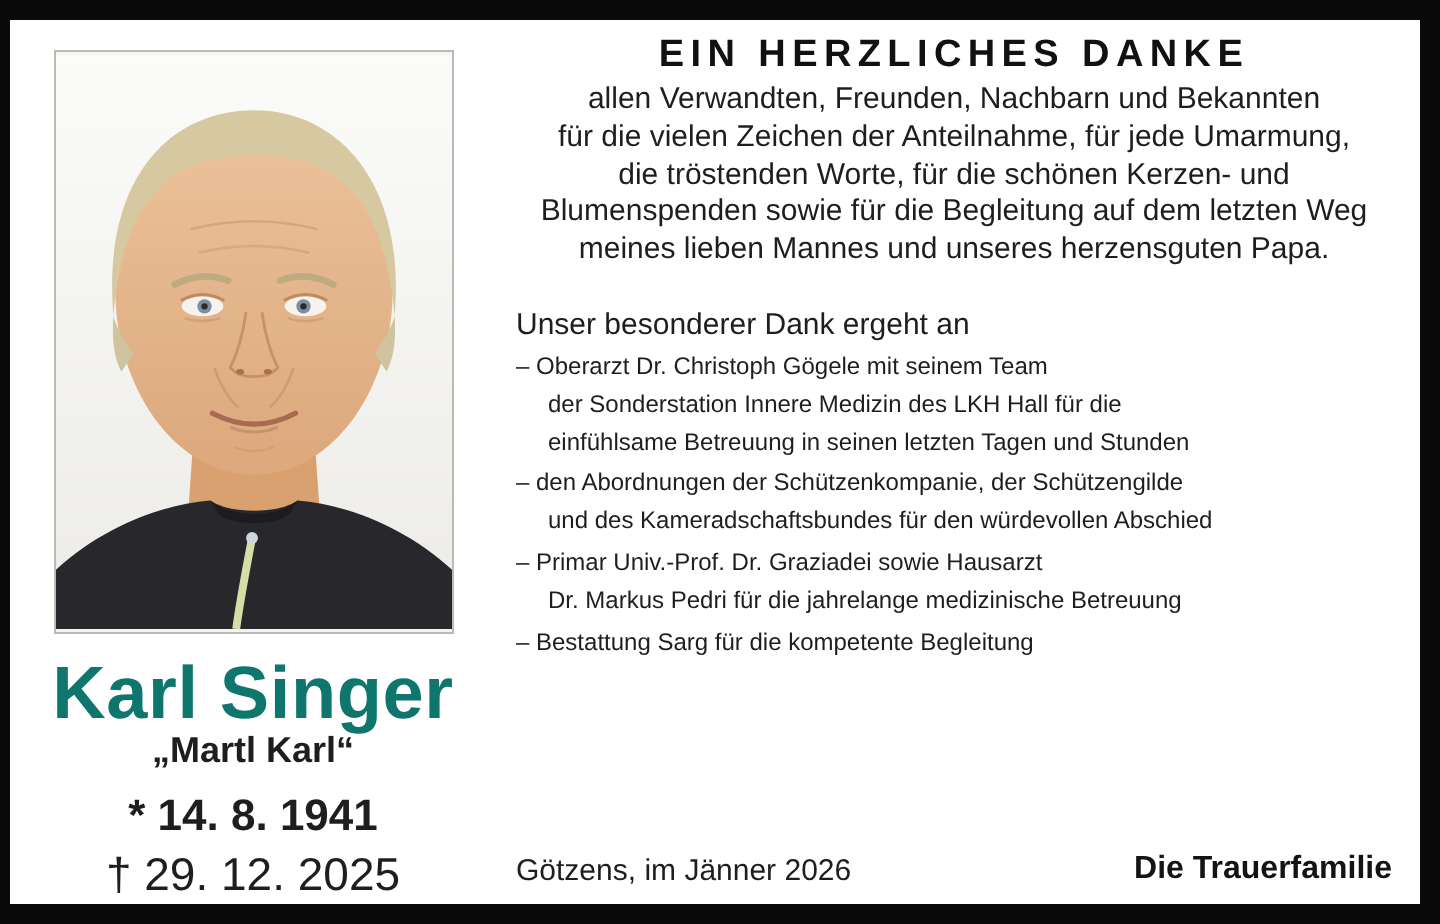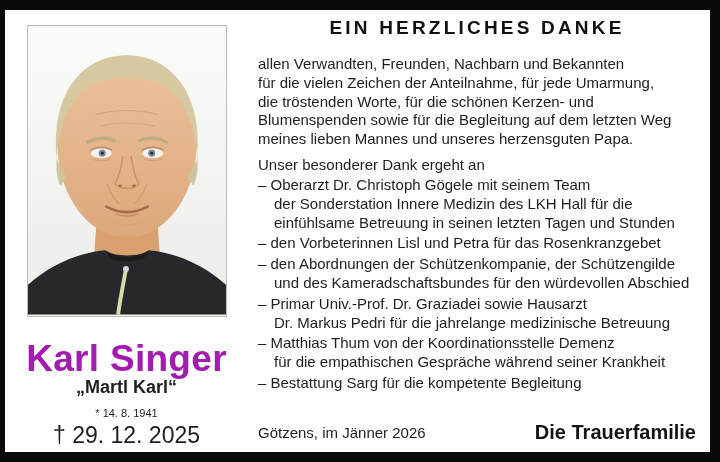--- a/index.html
+++ b/index.html
@@ -23,67 +23,67 @@
     box-sizing:border-box;
   }
   .photo-frame {
     width:198px; height:290px;
     border:1px solid #bdbab6;
     background:#f5f4f1;
     overflow:hidden;
   }
   .photo-frame svg { display:block; }
   .name {
-    margin-top:23px;
+    margin-top:11px;
     font-size:37px; font-weight:bold; line-height:1;
     letter-spacing:0.3px;
-    color:#a21caf;
+    color:#0f766e;
   }
   .nickname { font-size:18px; font-weight:bold; }
-  .birth    { margin-top:9px;  font-size:11px; font-weight:normal; }
+  .birth    { margin-top:9px;  font-size:22px; font-weight:bold; }
   .death    { margin-top:3px;  font-size:23px; font-weight:normal; }
   
   .right-col {
     flex:1; min-width:0;
     display:flex; flex-direction:column;
     box-sizing:border-box;
     padding:5px 14px 8px 10px;
   }
   .title {
     margin-top:2px;
     text-align:center;
     font-size:19px; font-weight:bold;
     letter-spacing:3.2px;
     color:#111;
   }
   .intro {
-    margin-top:16px;
-    text-align:left;
+    margin-top:2px;
+    text-align:center;
     font-size:15px; line-height:18.8px;
     white-space:pre-line;
   }
   .thanks-heading {
-    margin-top:6px;
+    margin-top:18px;
     font-size:15px; line-height:19px;
   }
   .thanks-list {
     list-style:none; margin:0; padding:0;
-    font-size:15px; line-height:18.8px;
+    font-size:12px; line-height:18.8px;
   }
   .thanks-list li {
     margin-top:2px;
     padding-left:16px; text-indent:-16px;
     white-space:pre-line;
   }
   .footer {
     margin-top:auto;
     display:flex; justify-content:space-between; align-items:center;
   }
   .place-date { font-size:15px; }
-  .signature  { font-size:20px; font-weight:bold; color:#141414; }
+  .signature  { font-size:16px; font-weight:bold; color:#141414; }
 </style>
 </head>
 <body>
 
 <div class="card">
 
   <div class="left-col">
     <div class="photo-frame">
       <svg width="198" height="290" viewBox="0 0 200 290">
         <defs>
@@ -153,27 +153,24 @@
     <div class="intro">allen Verwandten, Freunden, Nachbarn und Bekannten
 für die vielen Zeichen der Anteilnahme, für jede Umarmung,
 die tröstenden Worte, für die schönen Kerzen- und
 Blumenspenden sowie für die Begleitung auf dem letzten Weg
 meines lieben Mannes und unseres herzensguten Papa.</div>
     <div class="thanks-heading">Unser besonderer Dank ergeht an</div>
     <ul class="thanks-list">
       <li>– Oberarzt Dr. Christoph Gögele mit seinem Team
 der Sonderstation Innere Medizin des LKH Hall für die
 einfühlsame Betreuung in seinen letzten Tagen und Stunden</li>
-      <li>– den Vorbeterinnen Lisl und Petra für das Rosenkranzgebet</li>
       <li>– den Abordnungen der Schützenkompanie, der Schützengilde
 und des Kameradschaftsbundes für den würdevollen Abschied</li>
       <li>– Primar Univ.-Prof. Dr. Graziadei sowie Hausarzt
 Dr. Markus Pedri für die jahrelange medizinische Betreuung</li>
-      <li>– Matthias Thum von der Koordinationsstelle Demenz
-für die empathischen Gespräche während seiner Krankheit</li>
       <li>– Bestattung Sarg für die kompetente Begleitung</li>
     </ul>
     <div class="footer">
       <span class="place-date">Götzens, im Jänner 2026</span>
       <span class="signature">Die Trauerfamilie</span>
     </div>
   </div>
 
 </div>
 

